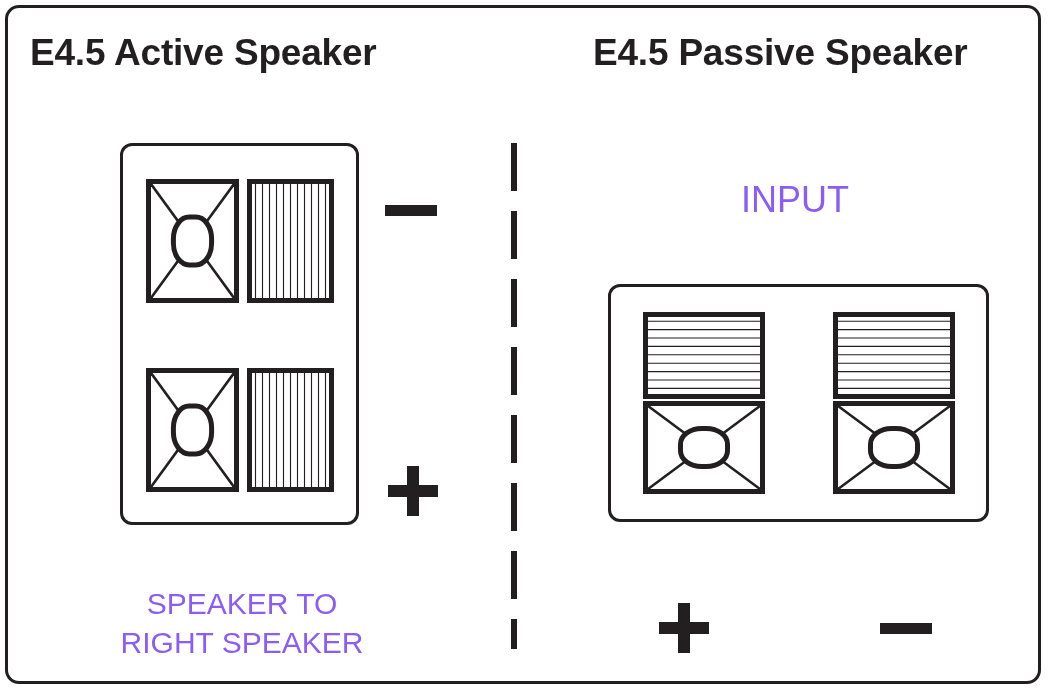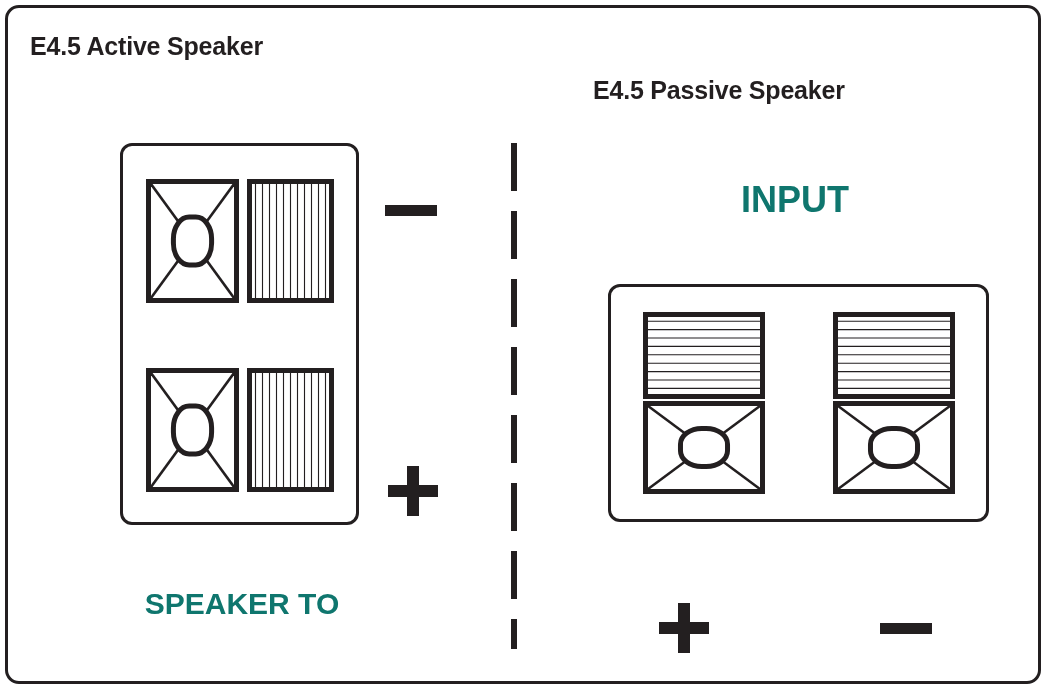--- a/index.html
+++ b/index.html
@@ -27,35 +27,35 @@
     width: 1036px;
     height: 679px;
     border: 3px solid #231f20;
     border-radius: 14px;
     box-sizing: border-box;
     background: transparent;
   }
   
   .panel-title {
     position: absolute;
-    font-size: 25px;
+    font-size: 37px;
     font-weight: bold;
     color: #231f20;
     letter-spacing: -0.2px;
     white-space: nowrap;
     line-height: 1;
   }
   #title-active  { left: 30px;  top: 34px; }
-  #title-passive { left: 593px; top: 34px; margin-top: 44px; }
+  #title-passive { left: 593px; top: 34px; }
 
   .section-label {
     position: absolute;
     font-size: 36px;
-    font-weight: bold;
-    color: #0f766e;
+    font-weight: normal;
+    color: #8b5cf6;
     white-space: nowrap;
     line-height: 1;
     text-align: center;
   }
   #label-input {
     left: 675px;
     top: 182px;
     width: 240px;
   }
   #label-output {
@@ -192,20 +192,21 @@
     <div class="bar-h" style="left:0; top:7px; width:52px; height:11px;"></div>
   </div>
 
   <div class="sign" id="sign-active-plus" style="left:388px; top:466px; width:50px; height:50px;">
     <div class="bar-h" style="left:0; top:19px; width:50px; height:12px;"></div>
     <div class="bar-v" style="left:19px; top:0; width:12px; height:50px;"></div>
   </div>
 
   <div class="section-label" id="label-output">
     <div>SPEAKER TO</div>
+    <div>RIGHT SPEAKER</div>
   </div>
 
   <div id="divider"></div>
 
   <div class="panel-title" id="title-passive">E4.5 Passive Speaker</div>
 
   <div class="section-label" id="label-input">INPUT</div>
 
   <div class="plate" id="plate-passive">
 

